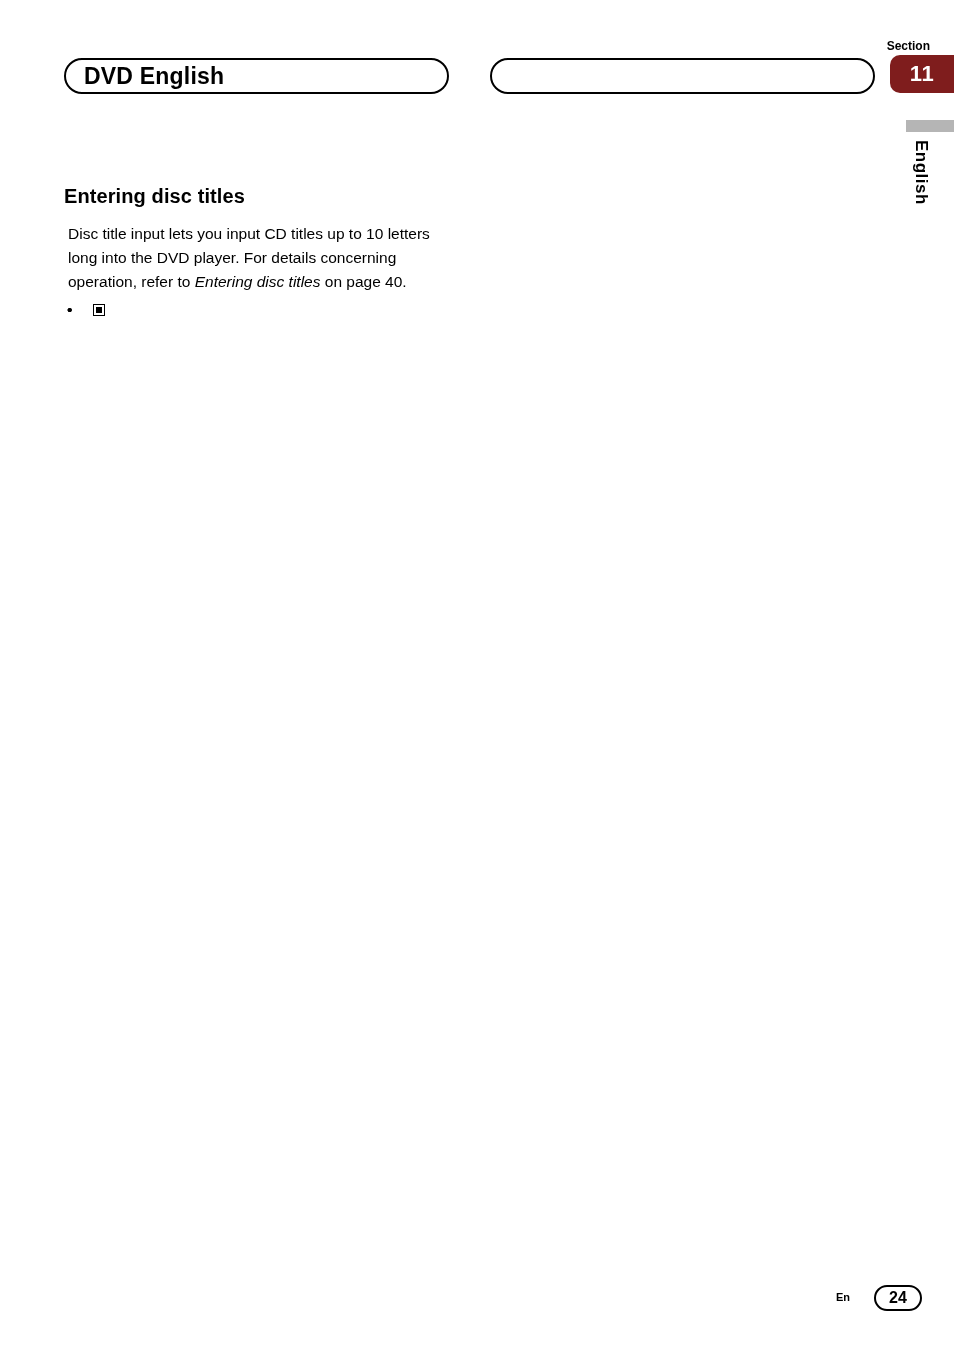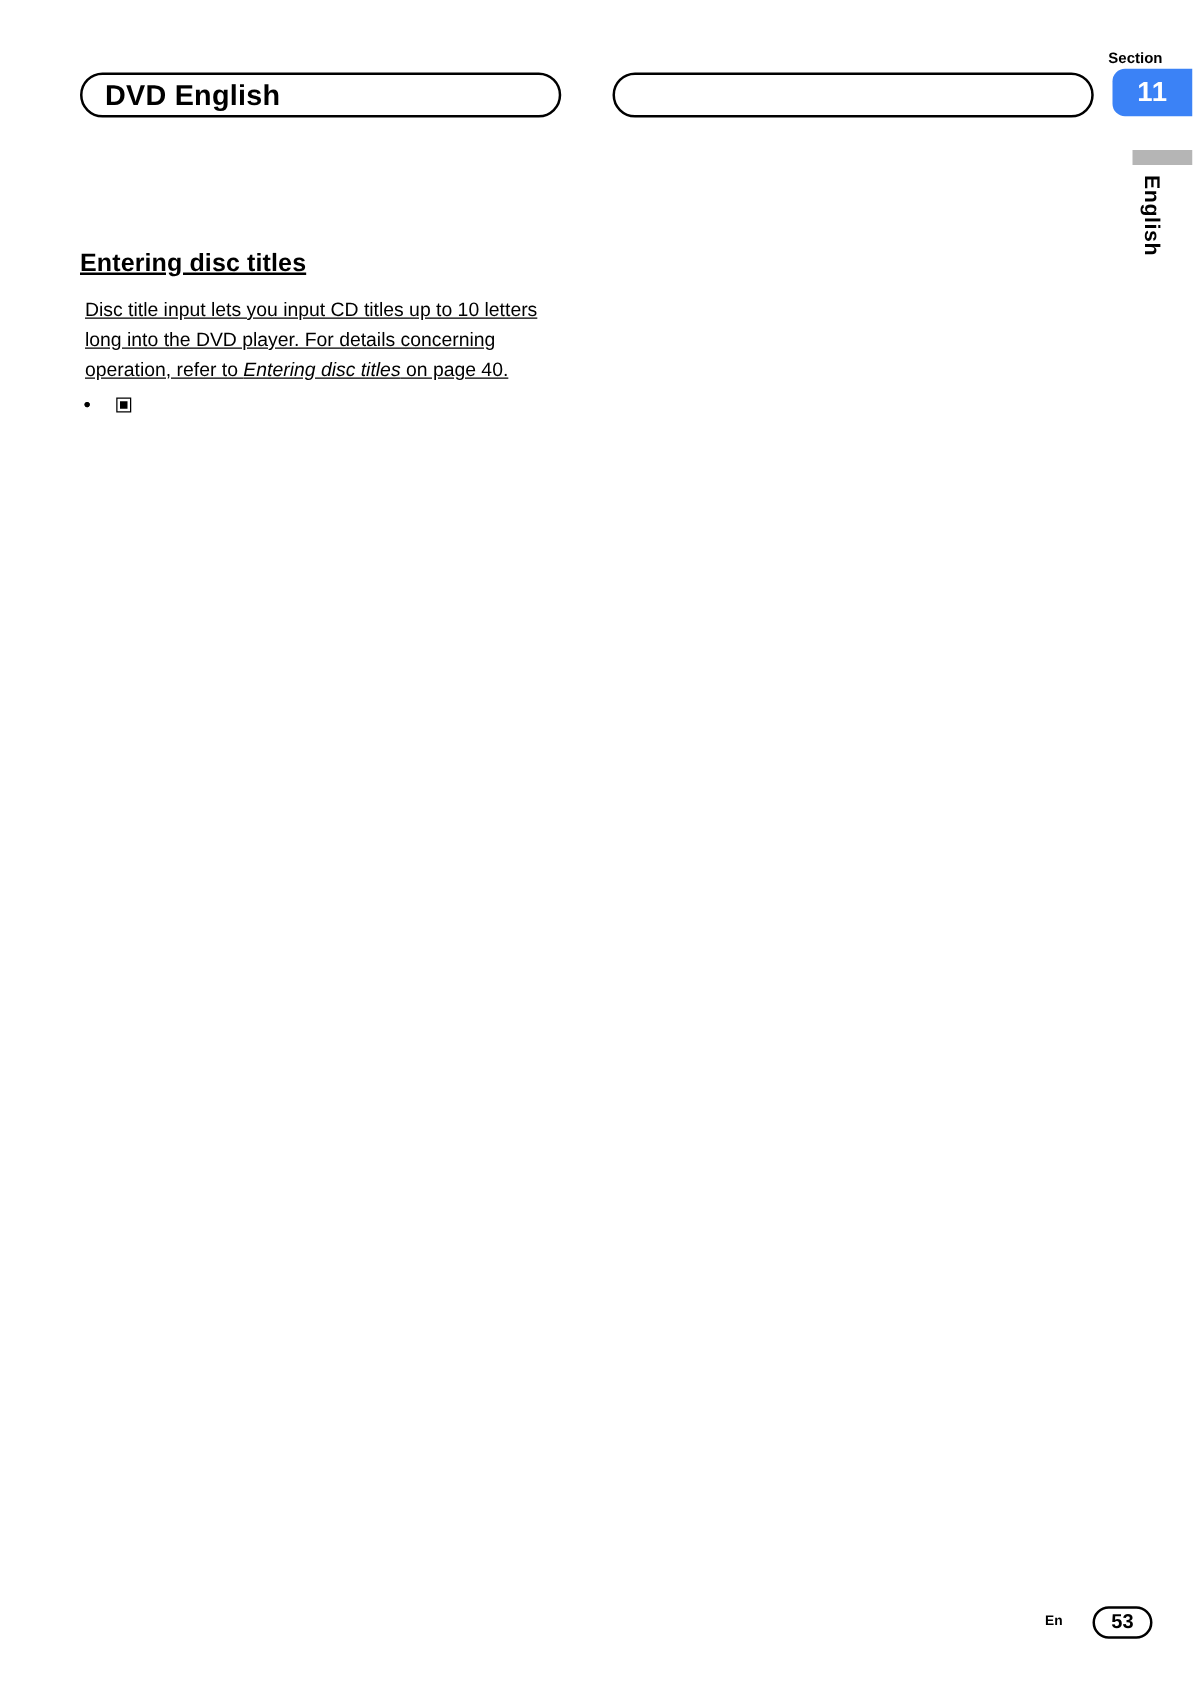--- a/index.html
+++ b/index.html
@@ -54,21 +54,21 @@
     font-size: 12px;
     font-weight: bold;
     text-align: left;
   }
   .section-number-box {
     position: absolute;
     left: 890px;
     top: 55px;
     width: 64px;
     height: 38px;
-    background: #3b82f6;
+    background: #7f1d1d;
     border-radius: 10px 0 0 10px;
     color: #fff;
     font-size: 22px;
     font-weight: bold;
     display: flex;
     align-items: center;
     justify-content: center;
     letter-spacing: 0.5px;
   }
 
@@ -89,23 +89,22 @@
     font-weight: bold;
     letter-spacing: 0.5px;
     writing-mode: vertical-rl;
     text-orientation: mixed;
   }
 
   
   .content-col {
     position: absolute;
     left: 64px;
-    top: 200px;
+    top: 185px;
     width: 392px;
-    text-decoration: underline;
   }
   .heading {
     font-size: 20px;
     font-weight: bold;
     margin: 0 0 14px 0;
     letter-spacing: 0.1px;
   }
   .para {
     font-size: 15.5px;
     line-height: 24px;
@@ -202,13 +201,13 @@
       <span class="bullet-dot">•</span>
     </li>
     <li class="bullet-item">
       <span class="bullet-dot">•</span>
       <span class="end-mark"></span>
     </li>
   </ul>
 </div>
 
 <div class="footer-lang">En</div>
-<div class="footer-page">53</div>
+<div class="footer-page">24</div>
 
 </body></html>

